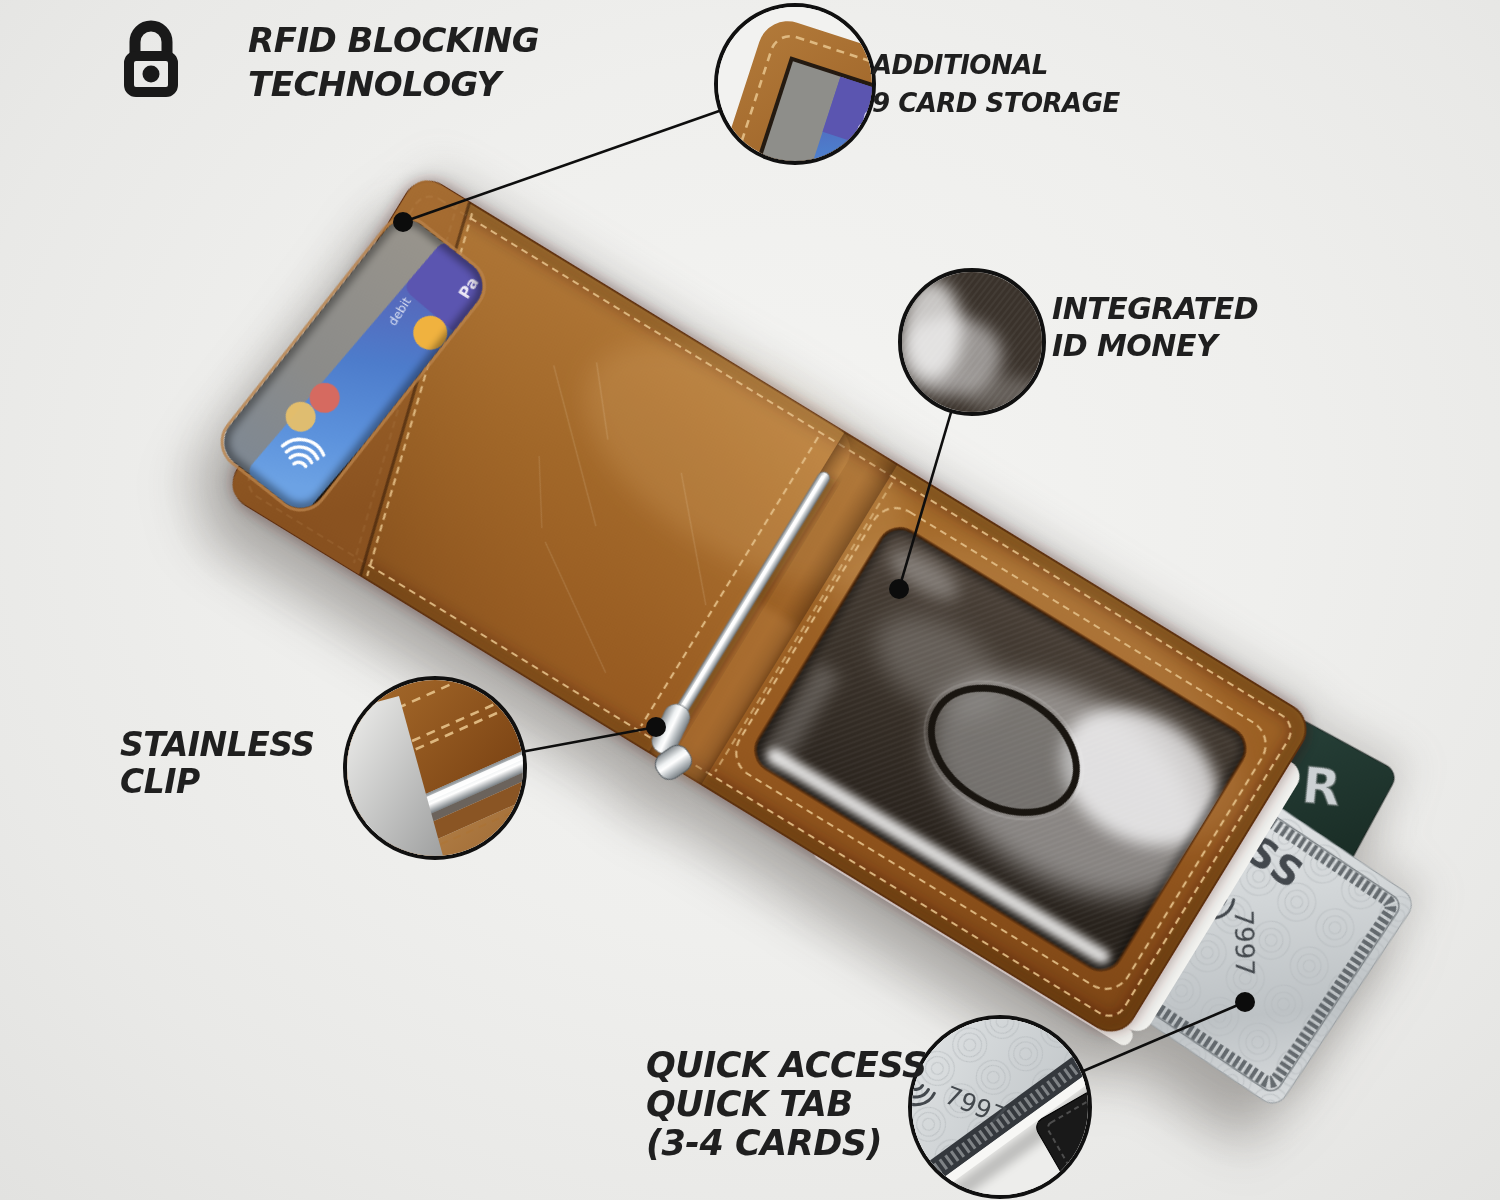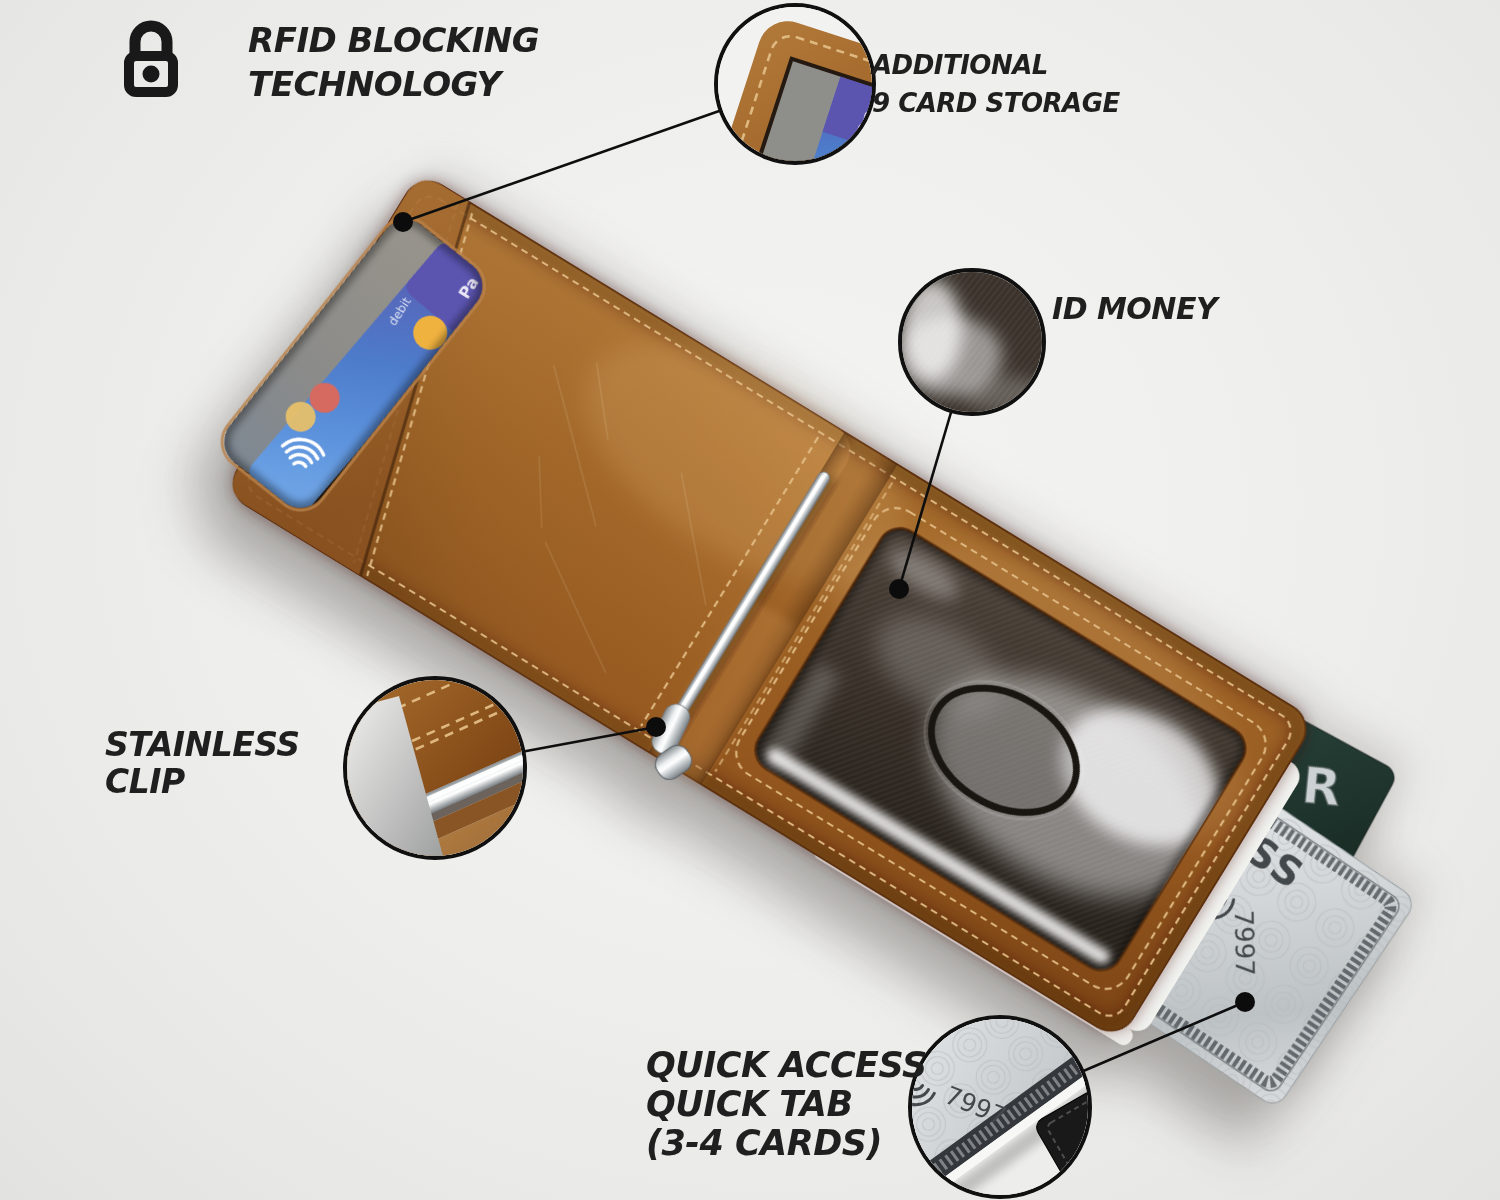--- a/index.html
+++ b/index.html
@@ -7,21 +7,21 @@
   #stage {
     position:relative; width:1500px; height:1200px; overflow:hidden;
     background: radial-gradient(ellipse at 52% 42%, #f4f4f2 0%, #efefed 45%, #e9e9e7 75%, #e2e2e0 100%);
   }
   .cap { position:absolute; font-weight:bold; font-style:italic; color:#1f1f1f;
          letter-spacing:-0.5px; white-space:nowrap; z-index:60; }
   .cap div { position:relative; }
   #cap-rfid        { left:204px; top:18px;   font-size:34px; line-height:44px;margin-left:44px; }
   #cap-additional  { left:872px; top:46px;   font-size:26px; line-height:38px; }
   #cap-idwindow    { left:1052px; top:290px; font-size:30px; line-height:37px; }
-  #cap-moneyclip   { left:105px; top:726px;  font-size:33px; line-height:37px; }
+  #cap-moneyclip   { left:120px; top:726px;  font-size:33px; line-height:37px; }
   #cap-pulltab     { left:646px; top:1046px; font-size:35px; line-height:39px; }
   #lock-icon { position:absolute; left:122px; top:18px; width:58px; height:82px; z-index:60; }
   #wallet-wrap {
     position:absolute; left:420px; top:172px; width:1050px; height:375px;
     transform: rotate(31.5deg); transform-origin: 0 0; z-index:10;
     filter: drop-shadow(-5px 48px 26px rgba(95,90,85,0.42)) drop-shadow(6px -16px 18px rgba(125,120,115,0.26));
   }
   #wallet-svg { position:absolute; left:-40px; top:-40px; width:1340px; height:480px; }
   #connector-overlay { position:absolute; left:0; top:0; width:1500px; height:1200px; z-index:30; pointer-events:none; }
   .callout-circle {
@@ -383,20 +383,21 @@
 
   <div id="cap-rfid" class="cap">
     <div>RFID BLOCKING</div>
     <div>TECHNOLOGY</div>
   </div>
   <div id="cap-additional" class="cap">
     <div>ADDITIONAL</div>
     <div>9 CARD STORAGE</div>
   </div>
   <div id="cap-idwindow" class="cap">
+    <div>INTEGRATED</div>
     <div>ID MONEY</div>
   </div>
   <div id="cap-moneyclip" class="cap">
     <div>STAINLESS</div>
     <div>CLIP</div>
   </div>
   <div id="cap-pulltab" class="cap">
     <div>QUICK ACCESS</div>
     <div>QUICK TAB</div>
     <div>(3-4 CARDS)</div>

